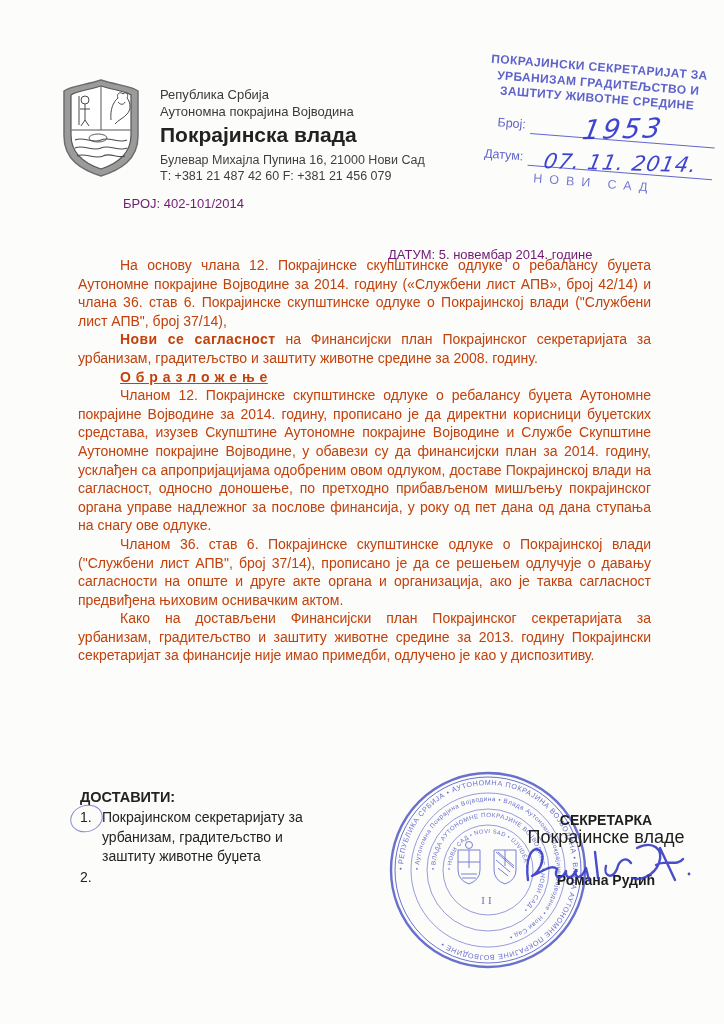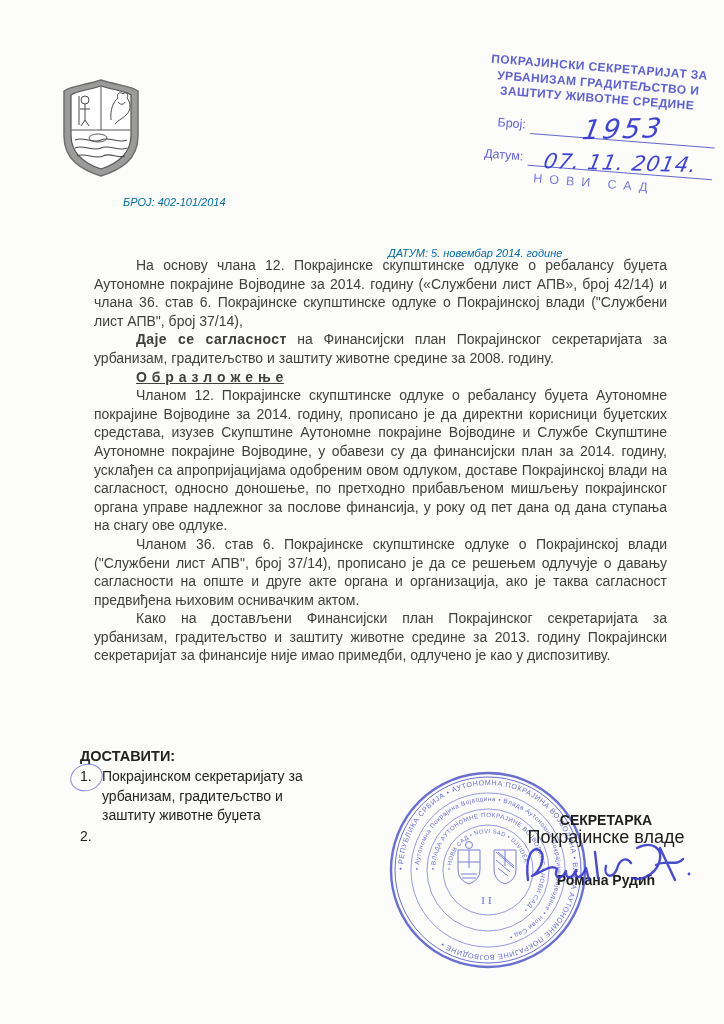--- a/index.html
+++ b/index.html
@@ -6,54 +6,54 @@
   .page{
     position:relative; width:724px; height:1024px; margin:0 auto;
     background:#fcfcfa; overflow:hidden;
     font-family:"Liberation Sans", sans-serif; color:#262626;
   }
   
   .coa{position:absolute; left:58px; top:78px;}
   .hdr{position:absolute; left:160px; top:86px; line-height:17px; font-size:13px; color:#3a3a3a;}
   .hdr .org{font-size:21px; font-weight:bold; color:#222; margin:3px 0 5px 0; line-height:24px;}
   .hdr .addr,.hdr .phone{font-size:12.5px; color:#3f3f3f; line-height:16px;}
-  .meta{position:absolute; left:123px; top:196px; font-size:11px; color:#0369a1; width:520px;font-style:italic;}
+  .meta{position:absolute; left:123px; top:196px; font-size:13px; color:#701a75; width:520px;}
   .meta .m-date{position:absolute; left:265px; top:8px;margin-top:43px;}
   
   .rstamp{
     position:absolute; left:474px; top:60px; width:242px;
     transform:rotate(4.5deg); color:rgba(72,76,196,.88);
   }
   .rstamp .rs-line1,.rstamp .rs-line2,.rstamp .rs-line3{
     font-weight:bold; font-size:12px; line-height:15.5px; text-align:center; letter-spacing:.4px;
   }
   .rs-row{display:flex; align-items:flex-end; margin-top:2px; height:30px;}
   .rs-label{font-size:12.5px; width:52px; text-align:right; padding-right:5px; padding-bottom:2px;}
   .rs-rule{flex:1; border-bottom:1.6px solid rgba(72,76,196,.85); text-align:center; height:100%; position:relative;}
   .rs-hand{
     font-family:"DejaVu Sans", sans-serif; font-style:italic; color:rgba(52,58,205,.95);
     display:inline-block; position:absolute; left:0; right:0;
   }
   .rs-hand-num{font-size:27px; bottom:-4px; transform:rotate(-6deg) skewX(-12deg); letter-spacing:3px;}
   .rs-hand-date{font-size:21px; bottom:-3px; transform:rotate(-3deg) skewX(-10deg); letter-spacing:1px;}
   .rs-city{font-size:12.5px; letter-spacing:7px; text-align:center; margin-top:5px; padding-left:7px; opacity:.85;}
   
-  .body-text{position:absolute; left:78px; top:256px; width:573px; font-size:14px; line-height:18.6px; color:#404040;margin-left:16px;}
+  .body-text{position:absolute; left:78px; top:256px; width:573px; font-size:14px; line-height:18.6px; color:#c2410c;}
   .body-text p{margin:0; text-align:justify; text-indent:42px;}
   .body-text .p2{margin-top:8px;}
   .h-center{ text-align:center; font-weight:bold; margin:0; }
   .h-resenje{margin-top:17px; font-size:14.5px; letter-spacing:1.5px;}
   .h-obraz{margin-top:11px; font-size:14px; letter-spacing:.5px;text-decoration:underline;}
   .p3{margin-top:26px;}
   .p3 .lead{font-weight:bold; letter-spacing:.4px;}
   .p4{margin-top:11px;}
   .p5{margin-top:12px;}
   .p6{margin-top:14px;}
   
-  .dist{position:absolute; left:80px; top:748px; width:260px; font-size:14px; color:#232323;}
+  .dist{position:absolute; left:80px; top:789px; width:260px; font-size:14px; color:#232323;}
   .dist-title{font-weight:bold; font-size:14.5px; margin-bottom:3px;}
   .dist-item{display:flex; line-height:19.5px; margin-top:1px;}
   .dist-num{width:22px; position:relative; flex:none;}
   .pen-circle{
     position:absolute; left:-10px; top:-3px; width:31px; height:25px;
     border:1.7px solid rgba(85,88,200,.7); border-radius:50%;
     transform:rotate(-18deg);
   }
   .dist-text{width:218px;}
   
@@ -78,20 +78,27 @@
 
     <circle cx="27" cy="22" r="4" fill="none" stroke="#4a4a4a" stroke-width="1"></circle>
     <path d="M27,26 L27,42 M22,31 L32,31 M27,42 L23,48 M27,42 L31,48 M21,18 L21,47" fill="none" stroke="#4a4a4a" stroke-width="1"></path>
 
     <path d="M53,42 C52,32 55,24 60,20 C58,16 62,13 65,16 C68,13 71,16 69,20 C73,25 73,32 69,36 C66,40 60,42 57,46 M60,24 C62,27 66,27 67,24" fill="none" stroke="#4a4a4a" stroke-width="1"></path>
 
     <path d="M17,62 C25,58 35,66 43,62 C51,58 61,66 69,62 M17,70 C25,66 35,74 43,70 C51,66 61,74 69,70 M19,78 C27,74 37,82 45,78 C52,74 60,81 67,78" fill="none" stroke="#4a4a4a" stroke-width="1.1"></path>
     <ellipse cx="40" cy="60" rx="9" ry="4" fill="none" stroke="#4a4a4a" stroke-width="0.9"></ellipse>
   </svg>
 
+  <div class="hdr">
+    <div>Република Србија</div>
+    <div>Аутономна покрајина Војводина</div>
+    <div class="org">Покрајинска влада</div>
+    <div class="addr">Булевар Михајла Пупина 16, 21000 Нови Сад</div>
+    <div class="phone">Т: +381 21 487 42 60 F: +381 21 456 079</div>
+  </div>
 
   <div class="meta">
     <span>БРОЈ:</span>
     <span>402-101/2014</span>
     <span class="m-date">
       <span>ДАТУМ:</span>
       <span>5. новембар  2014. године</span>
     </span>
   </div>
 
@@ -109,21 +116,21 @@
       <span class="rs-label">Датум:</span>
       <span class="rs-rule">
         <span class="rs-hand rs-hand-date">07. 11. 2014.</span>
       </span>
     </div>
     <div class="rs-city">НОВИ САД</div>
   </div>
 
   <div class="body-text">
     <p class="p1">На основу члана 12. Покрајинске скупштинске одлуке о ребалансу буџета Аутономне покрајине Војводине за 2014. годину («Службени лист АПВ», број 42/14) и члана 36. став 6. Покрајинске скупштинске одлуке о Покрајинској влади ("Службени лист АПВ", број 37/14),</p>
-    <p class="p3"><span class="lead">Даје се сагласност</span><span> на Финансијски план Покрајинског секретаријата за урбанизам, градитељство и заштиту животне средине за 2008. годину.</span></p>
+    <p class="p3"><span class="lead">Нови се сагласност</span><span> на Финансијски план Покрајинског секретаријата за урбанизам, градитељство и заштиту животне средине за 2008. годину.</span></p>
     <p class="h-center h-obraz">О б р а з л о ж е њ е</p>
     <p class="p4">Чланом 12. Покрајинске скупштинске одлуке о ребалансу буџета Аутономне покрајине Војводине за 2014. годину, прописано је да директни корисници буџетских средстава, изузев Скупштине Аутономне покрајине Војводине и Службе Скупштине Аутономне покрајине Војводине, у обавези су да финансијски план за 2014. годину, усклађен са апропријацијама одобреним овом одлуком, доставе Покрајинској влади на сагласност, односно доношење, по претходно прибављеном мишљењу покрајинског органа управе надлежног за послове финансија, у року од пет дана од дана ступања на снагу ове одлуке.</p>
     <p class="p5">Чланом 36. став 6. Покрајинске скупштинске одлуке о Покрајинској влади ("Службени лист АПВ", број 37/14), прописано је да се решењем одлучује о давању сагласности на опште и друге акте органа и организација, ако је таква сагласност предвиђена њиховим оснивачким актом.</p>
     <p class="p6">Како на достављени Финансијски план Покрајинског секретаријата за урбанизам, градитељство и заштиту животне средине за 2013. годину Покрајински секретаријат за финансије није имао примедби, одлучено је као у диспозитиву.</p>
   </div>
 
   <div class="dist">
     <div class="dist-title">ДОСТАВИТИ:</div>
     <div class="dist-item">
       <span class="dist-num"><span class="pen-circle"></span><span>1.</span></span>

